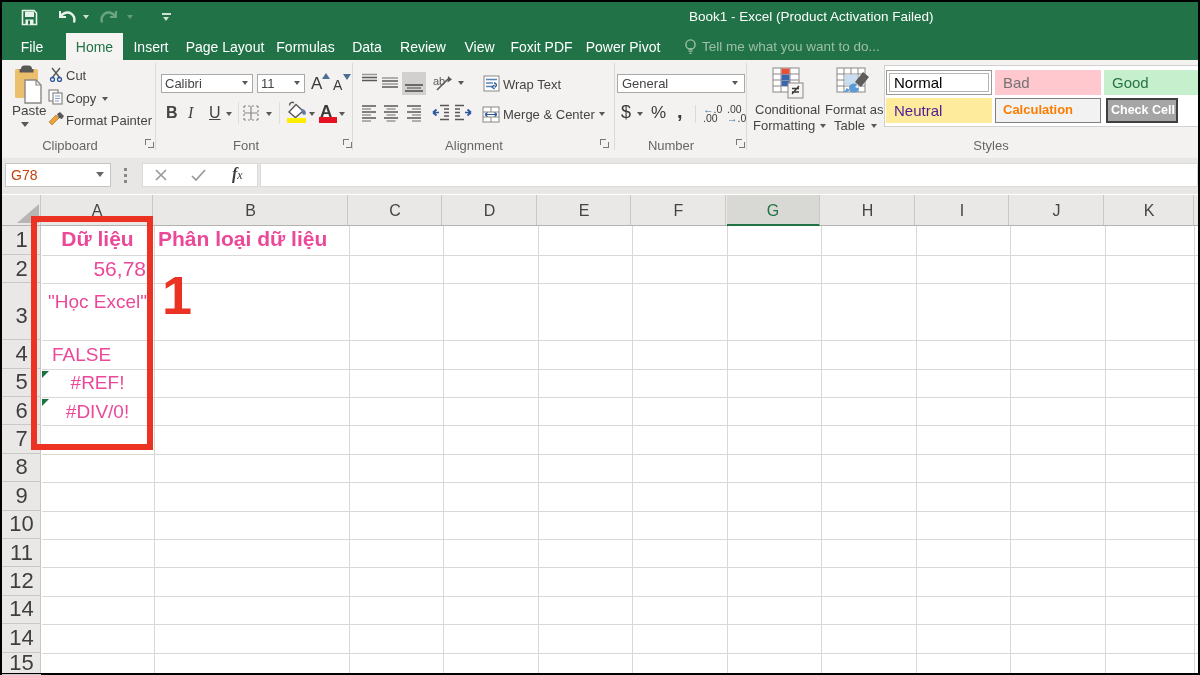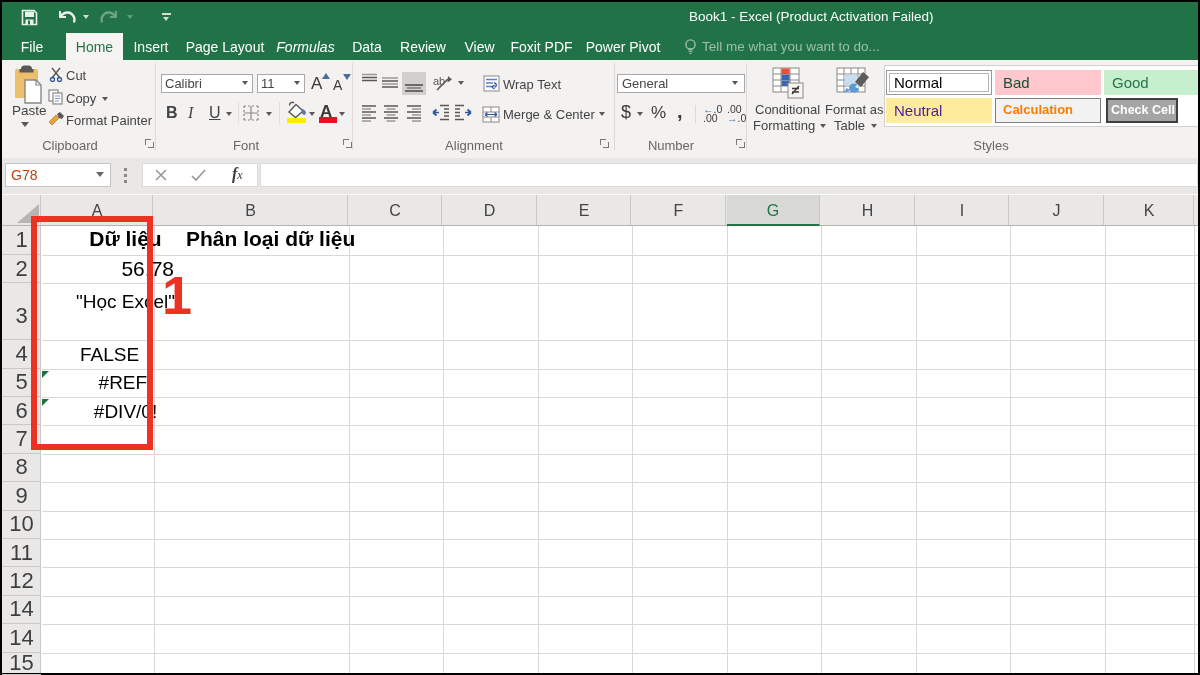--- a/index.html
+++ b/index.html
@@ -23,21 +23,21 @@
   
   #fbar { left:2px; top:158px; width:1196px; height:36px; background:#e8e7e5; }
   
   #sheet { left:2px; top:194px; width:1196px; height:479px; background:#fff; }
   #colhdr { position:absolute; left:0; top:1px; width:1196px; height:31px; background:#e9e8e7; border-bottom:1px solid #b5b3b1; }
   .chd { position:absolute; top:0; height:30px; font-size:16px; color:#444; text-align:center; line-height:32px; border-right:1px solid #c9c8c6; }
   #rowhdr { position:absolute; left:0; top:32px; width:39px; height:447px; background:#e9e8e7; border-right:1px solid #c9c8c6; }
   .rhd { position:absolute; left:0; width:39px; color:#3f3f3f; font-size:22px; border-bottom:1px solid #c9c8c6; display:flex; align-items:center; justify-content:center; padding:0; }
   .gridv { position:absolute; top:32px; height:447px; width:1px; background:#d9d8d7; }
   .gridh { position:absolute; left:40px; height:1px; width:1156px; background:#d9d8d7; }
-  .cell { position:absolute; color:#000000; font-size:21px;margin-left:28px; }
+  .cell { position:absolute; color:#ec4899; font-size:21px; }
   .bold { font-weight:bold; }
 </style>
 </head>
 <body>
   <div class="abs" id="titlebar">
 
     <svg class="abs" style="left:19px; top:7px;" width="17" height="17" viewBox="0 0 17 17">
       <path d="M1.5 1.5 H13 L15.5 4 V15.5 H1.5 Z" fill="none" stroke="#e8f1ea" stroke-width="1.6"></path>
       <rect x="4" y="2.5" width="9" height="5.5" fill="#e8f1ea"></rect>
       <rect x="4.5" y="10.5" width="8" height="5" fill="#e8f1ea"></rect>
@@ -58,21 +58,21 @@
 
     <div class="abs" style="left:160px; top:11px; width:9px; height:1.5px; background:#cfe0d4;"></div>
     <div class="abs" style="left:161px; top:15px; width:0; height:0; border-left:3.5px solid transparent; border-right:3.5px solid transparent; border-top:4px solid #cfe0d4;"></div>
     <div class="abs" style="left:687px; top:7px; color:#fdfdfd; font-size:13.5px;">Book1 - Excel (Product Activation Failed)</div>
   </div>
   <div class="abs" id="tabrow">
     <div class="tab" style="left:0px; width:60px;">File</div>
     <div class="tab" id="hometab" style="left:64px; width:57px;">Home</div>
     <div class="tab" style="left:119px; width:60px;">Insert</div>
     <div class="tab" style="left:179px; width:88px;">Page Layout</div>
-    <div class="tab" style="left:267px; width:73px;font-style:italic;">Formulas</div>
+    <div class="tab" style="left:267px; width:73px;">Formulas</div>
     <div class="tab" style="left:340px; width:50px;">Data</div>
     <div class="tab" style="left:390px; width:62px;">Review</div>
     <div class="tab" style="left:452px; width:51px;">View</div>
     <div class="tab" style="left:503px; width:73px;">Foxit PDF</div>
     <div class="tab" style="left:576px; width:90px;">Power Pivot</div>
 
     <svg class="abs" style="left:682px; top:6px;" width="13" height="17" viewBox="0 0 13 17">
       <circle cx="6.5" cy="5.5" r="4.6" fill="none" stroke="#9dbfa9" stroke-width="1.4"></circle>
       <path d="M4.5 10 h4 M4.5 12.2 h4 M5.5 14.4 h2" stroke="#9dbfa9" stroke-width="1.3" fill="none"></path>
     </svg>
@@ -233,21 +233,21 @@
       <path d="M14 23 c-2 2 -5 2.5 -7 2 c2.5 -1 3 -2.5 3.5 -4z" fill="#5b9bd5"></path>
     </svg>
     <div class="rtxt" style="left:823px; top:42px;">Format as</div>
     <div class="rtxt" style="left:832px; top:58px;">Table</div>
     <div class="caret" style="left:869px; top:64px; border-top-width:4px; border-left-width:3.5px; border-right-width:3.5px;"></div>
 
     <div class="abs" style="left:882px; top:5px; width:314px; height:62px; background:#fff; border:1px solid #d2d0ce; border-right:none;"></div>
     <div class="abs" style="left:884px; top:10px; width:106px; height:25px; background:#fff; border:1px solid #9a9896; box-shadow:inset 0 0 0 2px #fff, inset 0 0 0 3px #b8b6b4;"></div>
     <div class="abs" style="left:892px; top:14px; font-size:15px; color:#000;">Normal</div>
     <div class="abs" style="left:993px; top:10px; width:106px; height:25px; background:#ffc7ce;"></div>
-    <div class="abs" style="left:1001px; top:14px; font-size:15px; color:#14532d;text-align:right;">Bad</div>
+    <div class="abs" style="left:1001px; top:14px; font-size:15px; color:#737373;text-align:right;">Bad</div>
     <div class="abs" style="left:1102px; top:10px; width:94px; height:25px; background:#c6efce;"></div>
     <div class="abs" style="left:1110px; top:14px; font-size:15px; color:#277347;">Good</div>
     <div class="abs" style="left:884px; top:38px; width:106px; height:25px; background:#ffeb9c;"></div>
     <div class="abs" style="left:892px; top:42px; font-size:15px; color:#4c1d95;">Neutral</div>
     <div class="abs" style="left:993px; top:38px; width:106px; height:25px; background:#f2f2f2; border:1px solid #7f7f7f;"></div>
     <div class="abs" style="left:1001px; top:42px; font-size:13px; color:#fa7d00; font-weight:bold;">Calculation</div>
     <div class="abs" style="left:1104px; top:38px; width:72px; height:25px; background:#a5a5a5; border:2px solid #3f3f3f;"></div>
     <div class="abs" style="left:1109px; top:43px; font-size:12.5px; color:#fff; font-weight:bold;">Check Cell</div>
     <div class="glabel" style="left:941px; width:96px;">Styles</div>
   </div>

